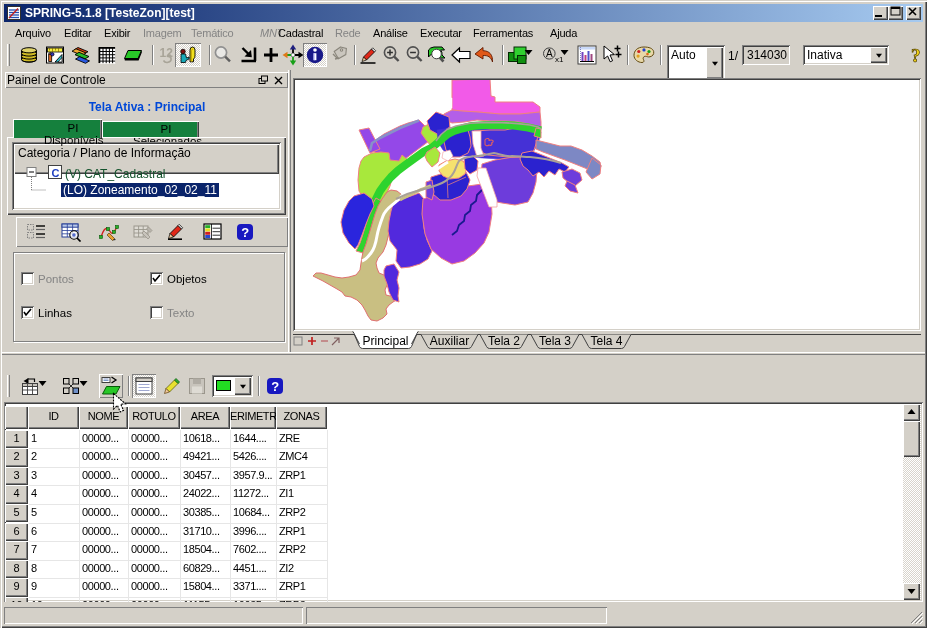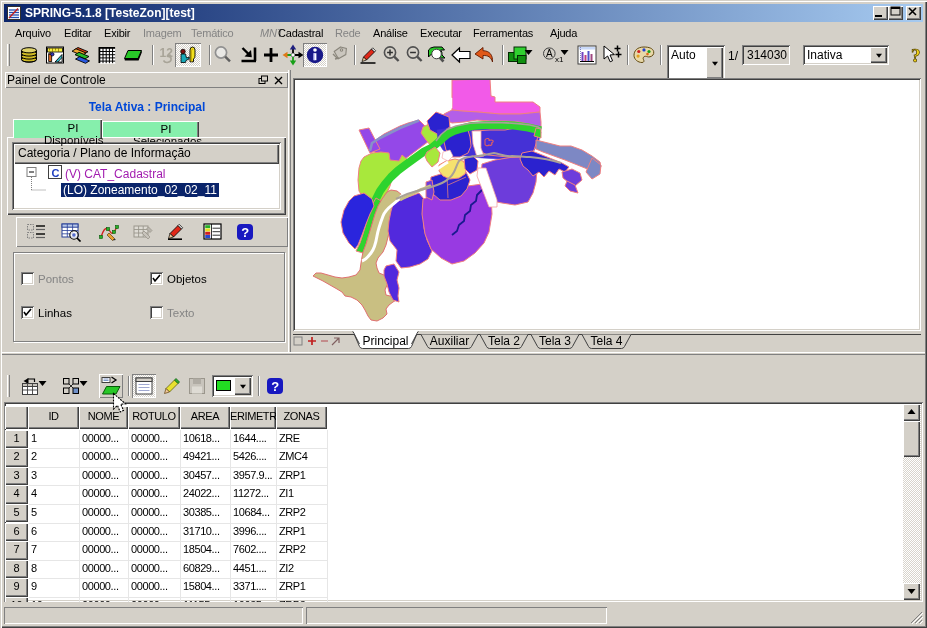--- a/index.html
+++ b/index.html
@@ -36,25 +36,25 @@
 .ledit { position:absolute; background:#d4d0c8; box-shadow: inset 1px 1px 0 #808080, inset -1px -1px 0 #fff, inset 2px 2px 0 #404040, inset -2px -2px 0 #d4d0c8; }
 .ledit span { position:absolute; left:5px; top:3px; font-size:12px; }
 
 
 .leftdock { position:absolute; left:4px; top:70px; width:286px; height:285px; background:#d4d0c8; }
 .dockhead { position:absolute; left:1px; top:2px; right:2px; height:16px;
   box-shadow: inset 1px 1px 0 #fff, inset -1px -1px 0 #808080; font-size:12px; }
 .dockhead .dtxt { position:absolute; left:2px; top:1px; }
 .dkbtn { position:absolute; top:3px; width:11px; height:11px; }
 .telaativa { position:absolute; left:0; top:30px; width:100%; text-align:center; color:#0048d8; font-weight:bold; font-size:12px; }
-.tab { position:absolute; background:#86efac; font-size:11.5px; text-align:center;
+.tab { position:absolute; background:#15803d; font-size:11.5px; text-align:center;
   box-shadow: inset 1px 1px 0 #fff, inset -1px 0 0 #404040, inset -2px 0 0 #808080; padding-left: 31px; }
 .tabpane { position:absolute; box-shadow: inset 1px 1px 0 #fff, inset -1px -1px 0 #404040, inset -2px -2px 0 #808080; }
 .listbox { position:absolute; background:#fff; box-shadow: inset 1px 1px 0 #808080, inset -1px -1px 0 #fff, inset 2px 2px 0 #404040, inset -2px -2px 0 #d4d0c8; }
-.lhdr { position:absolute; left:2px; top:2px; right:2px; height:20px; background:#d4d0c8;
+.lhdr { position:absolute; left:2px; top:2px; right:2px; height:30px; background:#d4d0c8;
   box-shadow: inset 1px 1px 0 #fff, inset -1px -1px 0 #404040, inset -2px -2px 0 #808080; font-size:12px; }
 .lhdr span { position:absolute; left:4px; top:2px; }
 .treerow { position:absolute; font-size:12px; }
 .pcbar { position:absolute; }
 .groupbox { position:absolute; border:1px solid #808080; box-shadow: inset 1px 1px 0 #fff, 1px 1px 0 #fff; }
 .cb { position:absolute; width:13px; height:13px; background:#fff;
   box-shadow: inset 1px 1px 0 #808080, inset -1px -1px 0 #fff, inset 2px 2px 0 #404040, inset -2px -2px 0 #d4d0c8; }
 .cblab { position:absolute; font-size:11.5px; }
 .cblab.dis { color:#848484; }
 
@@ -416,21 +416,21 @@
       <svg class="abs" style="left:4px; top:22px;" width="260" height="40">
         <g stroke="#808080" stroke-dasharray="1,1">
           <line x1="15.5" y1="13" x2="15.5" y2="26"></line>
           <line x1="15.5" y1="26" x2="30" y2="26"></line>
         </g>
         <rect x="11" y="3.5" width="9" height="9" fill="#fff" stroke="#808080"></rect>
         <path d="M13 8 L18 8" stroke="#000"></path>
         <rect x="32.5" y="1.5" width="13" height="13" fill="#fff" stroke="#404040"></rect>
         <text x="35.5" y="12.5" font-size="11" font-weight="bold" fill="#2040c0">C</text>
       </svg>
-      <div class="treerow" style="left:53px; top:25px; color:#a21caf;">(V) CAT_Cadastral</div>
+      <div class="treerow" style="left:53px; top:25px; color:#14532d;">(V) CAT_Cadastral</div>
       <div class="treerow" style="left:49px; top:41px; background:#0a246a; color:#fff; padding:0 2px;">(LO) Zoneamento_02_02_11</div>
     </div>
     <div class="pcbar" style="left:14px; top:148px; width:265px; height:30px;">
         <div style="position:absolute;left:-2px;top:-1px;width:272px;height:30px;box-shadow: inset 1px 1px 0 #fff, inset -1px -1px 0 #808080;"></div>
 <div style="position:absolute;left:8px;top:5px;"><svg width="20" height="17">
             <g stroke="#808080" fill="none" stroke-dasharray="1.5,1">
               <rect x="1.5" y="1.5" width="6" height="5.5"></rect>
               <rect x="1.5" y="9.5" width="6" height="5.5"></rect>
             </g>
       <g stroke="#000" stroke-width="1.4">

